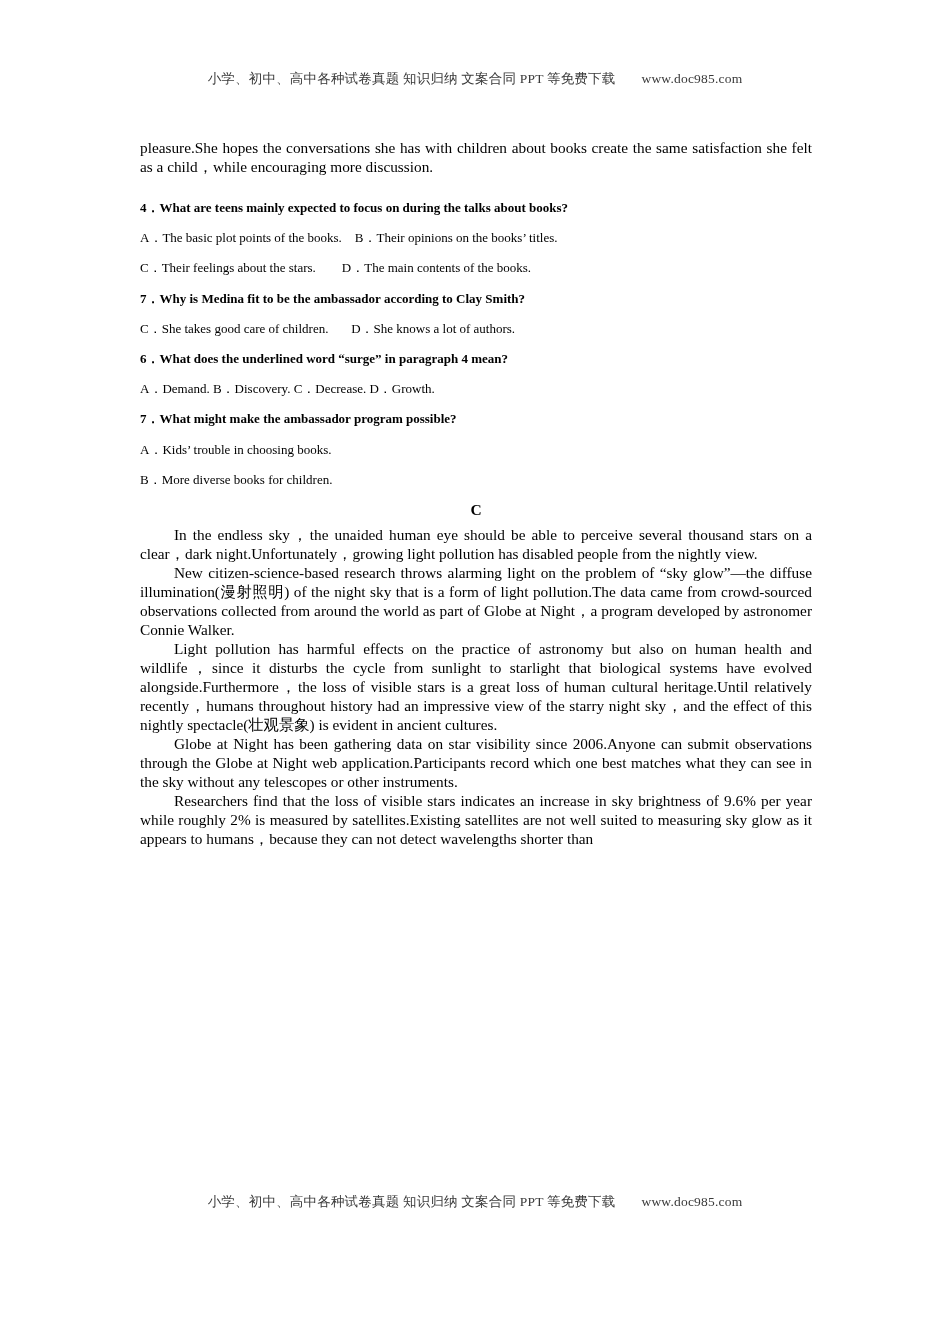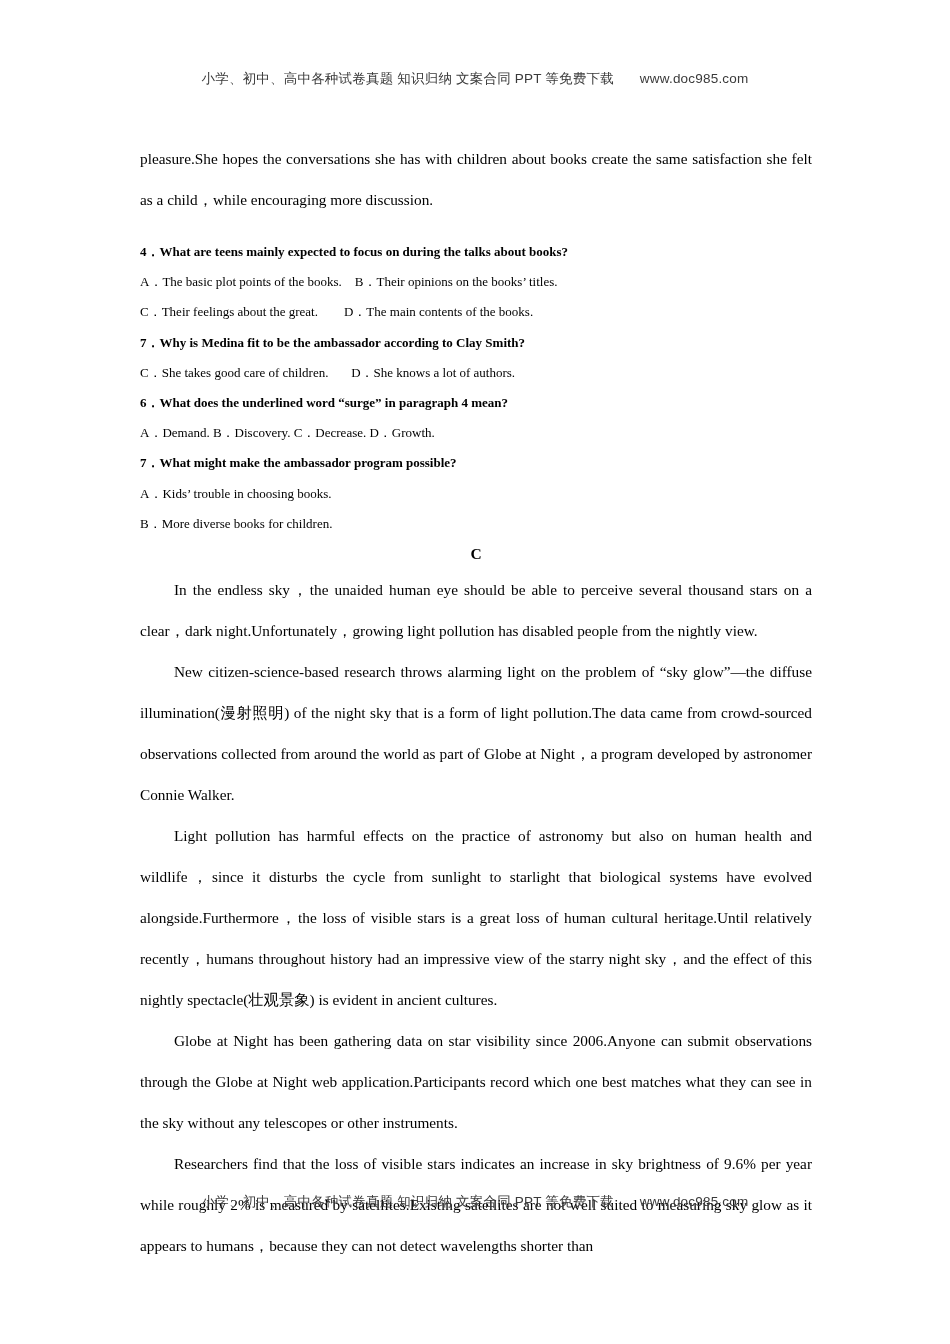--- a/index.html
+++ b/index.html
@@ -19,39 +19,39 @@
     position: relative;
     width: 950px;
     height: 1344px;
     box-sizing: border-box;
   }
   .watermark {
     position: absolute;
     left: 0;
     width: 950px;
     text-align: center;
-    font-family: Liberation Sans, sans-serif;
+    font-family: Liberation Serif, serif;
     font-size: 13.5px;
     color: #3a3a3a;
     letter-spacing: 0.2px;
   }
   .watermark-top { top: 70px; }
   .watermark-bottom { top: 1193px; }
   .wm-url { margin-left: 26px; }
 
   .content {
     position: absolute;
     left: 140px;
     top: 138px;
     width: 672px;
   }
   p {
     margin: 0;
     font-size: 15.3px;
-    line-height: 41px;
+    line-height: 19px;
   }
   .just {
     text-align: justify;
     text-justify: inter-word;
   }
   .indent { text-indent: 34px; }
   .q {
     font-weight: bold;
     font-size: 13px;
     line-height: 30.2px;
@@ -82,21 +82,21 @@
   </div>
 
   <div class="content">
 
     <p class="just">pleasure.She hopes the conversations she has with children about books create the same satisfaction she felt as a child，while encouraging more discussion.</p>
 
     <div class="gap-sm"></div>
 
     <p class="q">4．What are teens mainly expected to focus on during the talks about books?</p>
     <p class="opts">A．The basic plot points of the books.    B．Their opinions on the books’ titles.</p>
-    <p class="opts">C．Their feelings about the great.        D．The main contents of the books.</p>
+    <p class="opts">C．Their feelings about the stars.        D．The main contents of the books.</p>
 
     <p class="q">7．Why is Medina fit to be the ambassador according to Clay Smith?</p>
     <p class="opts">C．She takes good care of children.       D．She knows a lot of authors.</p>
 
     <p class="q">6．What does the underlined word “surge” in paragraph 4 mean?</p>
     <p class="opts">A．Demand. B．Discovery. C．Decrease. D．Growth.</p>
 
     <p class="q">7．What might make the ambassador program possible?</p>
     <p class="opts">A．Kids’ trouble in choosing books.</p>
     <p class="opts">B．More diverse books for children.</p>

